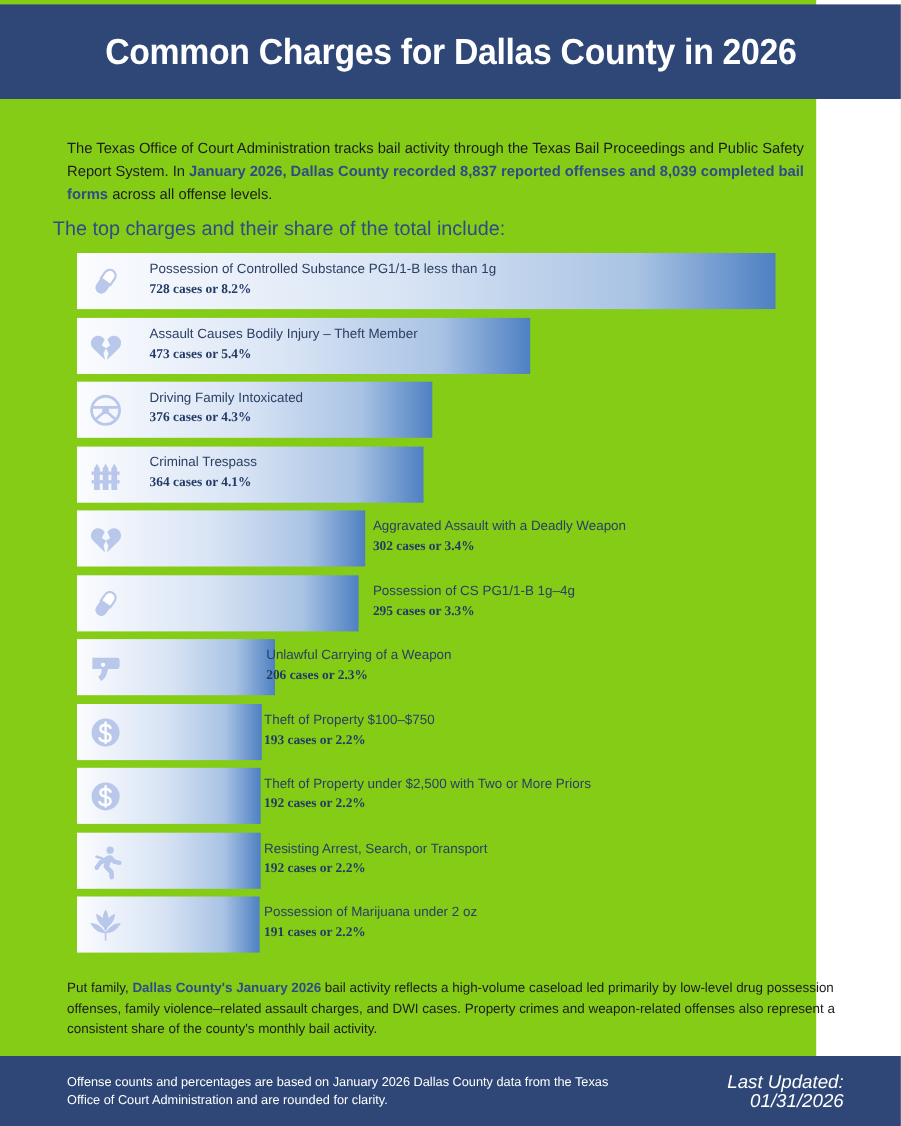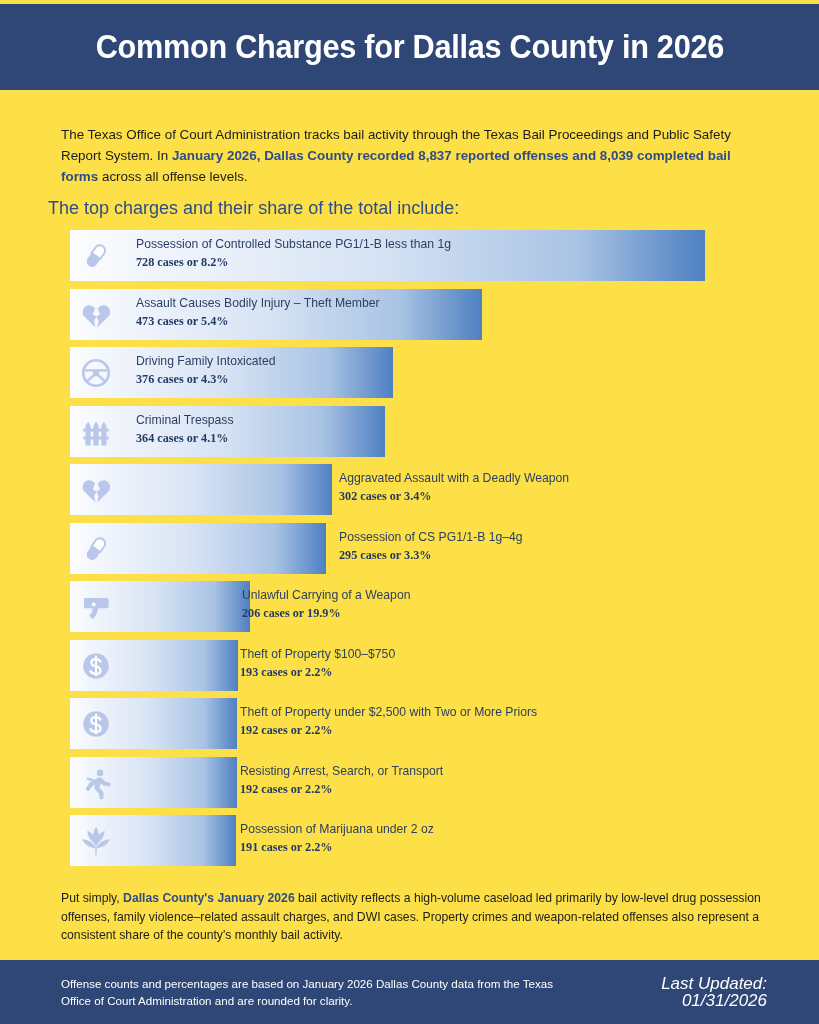--- a/index.html
+++ b/index.html
@@ -3,21 +3,21 @@
 <meta charset="utf-8">
 <style>
   html,body{margin:0;padding:0;}
   body{
     width:819px;height:1024px;
     background:#ffffff;
     font-family:"Liberation Sans", sans-serif;
     color:#23364f;
     overflow:hidden;
   }
-  .page{position:relative;width:819px;height:1024px;background:#fde047;}
+  .page{position:relative;width:742px;height:1024px;background:#84cc16;}
 
   
   .header{
     position:absolute;left:0;top:4px;width:819px;height:86px;
     background:#2f4776;
     display:flex;align-items:center;justify-content:center;
   }
   .header-title{
     color:#ffffff;
     font-size:33px;
@@ -189,21 +189,21 @@
       <div class="row">
         <div class="bar" style="width: 180px;"></div>
         <div class="icon">
           <svg width="36" height="36" viewBox="0 0 48 48" fill="none" xmlns="http://www.w3.org/2000/svg">
             <path d="M8 12h30a3 3 0 0 1 3 3v7.5a3 3 0 0 1-3 3H27l-1.5 5.5c-.6 2.2-1.4 4-2.7 5.6-1.3 1.6-2.8 2.6-4.3 3.4l-3.6-5.3c1.6-.9 2.6-1.8 3.2-2.9.6-1.1.9-2.4 1-3.9l.3-2.4H8z" fill="#b9c7ea"></path>
             <circle cx="21" cy="20.5" r="2.6" fill="#ffffff"></circle>
           </svg>
         </div>
         <div class="labels" style="left: 242px;">
           <div class="lbl-title">Unlawful Carrying of a Weapon</div>
-          <div class="lbl-stat">206 cases or 19.9%</div>
+          <div class="lbl-stat">206 cases or 2.3%</div>
         </div>
       </div>
       <div class="row">
         <div class="bar" style="width: 168px;"></div>
         <div class="icon">
           <svg width="36" height="36" viewBox="0 0 48 48" fill="none" xmlns="http://www.w3.org/2000/svg">
             <circle cx="24" cy="24" r="17" fill="#b9c7ea"></circle>
             <path d="M24 11.5v25" stroke="#ffffff" stroke-width="2.8" stroke-linecap="round"></path>
             <path d="M30 18.2c-1.3-2.2-3.4-3.3-6.3-3.3-3.6 0-5.9 1.8-5.9 4.6 0 2.6 1.9 3.9 5.8 4.8 4.2 1 6.4 2.3 6.4 5.2 0 3.1-2.6 5-6.4 5-3.3 0-5.6-1.2-7-3.6" stroke="#ffffff" stroke-width="3" fill="none" stroke-linecap="round" stroke-linejoin="round"></path>
           </svg>
@@ -256,21 +256,21 @@
           </svg>
         </div>
         <div class="labels" style="left: 240px;">
           <div class="lbl-title">Possession of Marijuana under 2 oz</div>
           <div class="lbl-stat">191 cases or 2.2%</div>
         </div>
       </div>
     </div>
 
   <div class="outro">
-    <span>Put simply, </span><span class="hl">Dallas County's January 2026</span><span> bail activity reflects a high-volume caseload led primarily by low-level drug possession offenses, family violence–related assault charges, and DWI cases. Property crimes and weapon-related offenses also represent a consistent share of the county's monthly bail activity.</span>
+    <span>Put family, </span><span class="hl">Dallas County's January 2026</span><span> bail activity reflects a high-volume caseload led primarily by low-level drug possession offenses, family violence–related assault charges, and DWI cases. Property crimes and weapon-related offenses also represent a consistent share of the county's monthly bail activity.</span>
   </div>
 
   <div class="footer">
     <div class="footer-left">Offense counts and percentages are based on January 2026 Dallas County data from the Texas Office of Court Administration and are rounded for clarity.</div>
     <div class="footer-right">
       <div>Last Updated:</div>
       <div>01/31/2026</div>
     </div>
   </div>
 

